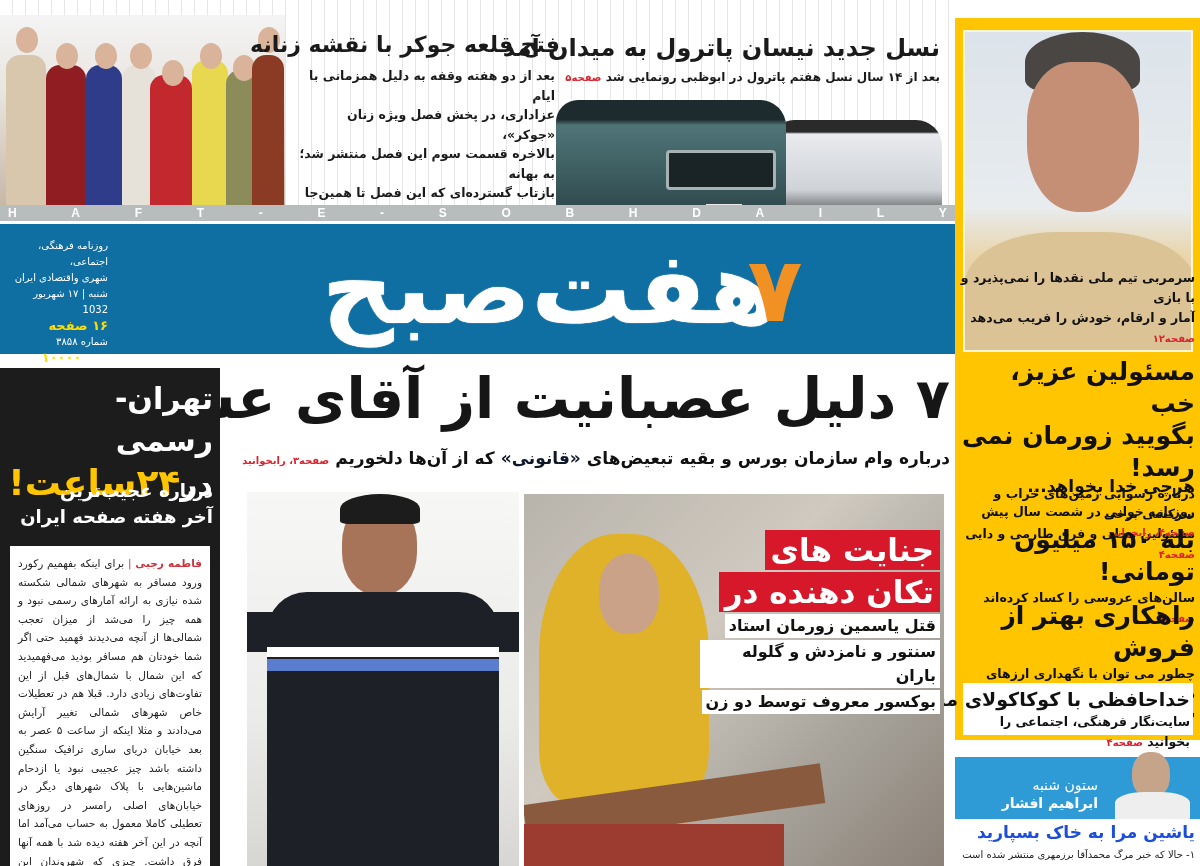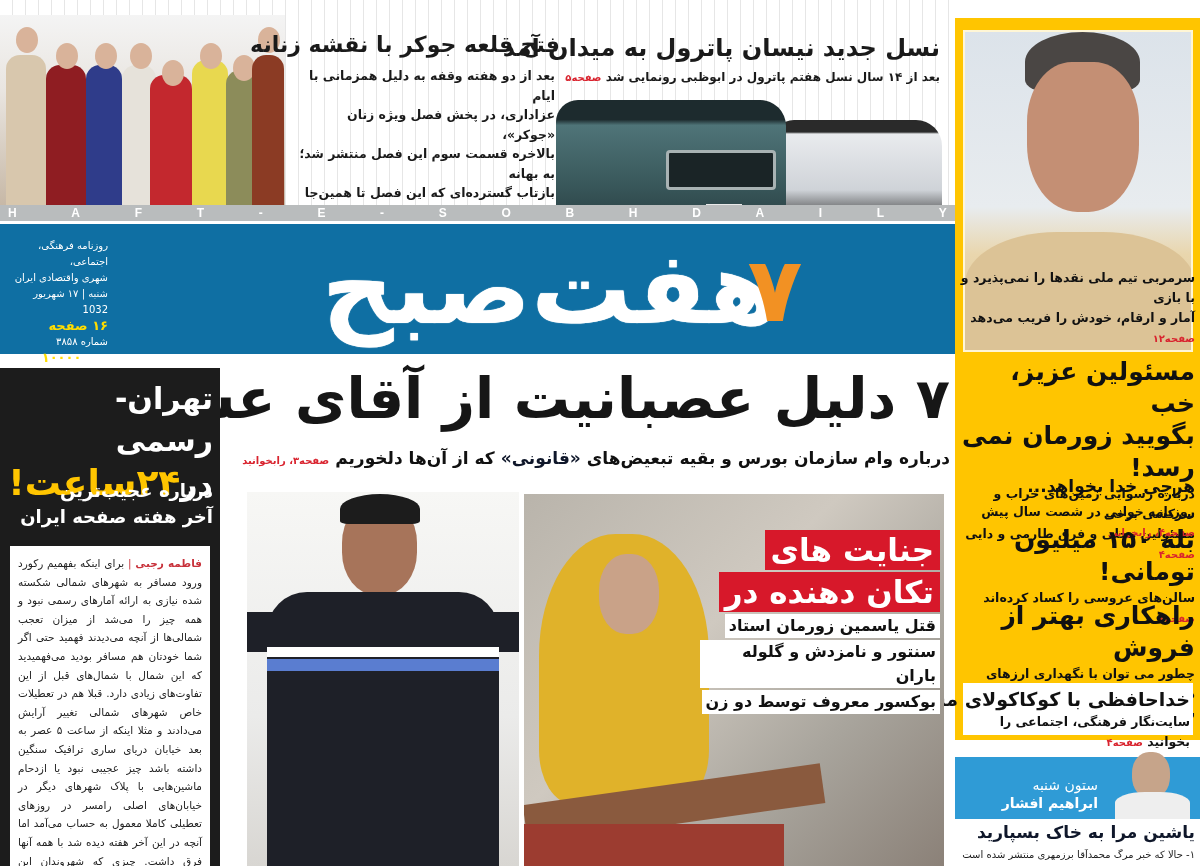--- a/index.html
+++ b/index.html
@@ -38,21 +38,21 @@
   .qotbi-photo { left: 963px; top: 30px; width: 230px; height: 322px; background: linear-gradient(180deg,#dce3ea 0%,#e8ecef 55%,#e9d6ad 70%,#dec597 100%); overflow: hidden; border: 2px solid #fff6d6; }
   .yblock { left: 960px; width: 235px; direction: rtl; text-align: right; color: #111; }
   .y-h { font-weight: bold; font-size: 24px; line-height: 30px; }
   .y-s { font-size: 12.5px; font-weight: bold; line-height: 20px; }
   .white-box { left: 963px; top: 683px; width: 230px; height: 52px; background: #ffffff; }
 
   
   .sotoon-band { left: 955px; top: 757px; width: 245px; height: 62px; background: #2f9bd6; }
   .sotoon-text { left: 968px; top: 770px; width: 130px; color: #ffffff; font-size: 14px; line-height: 18px; direction: rtl; text-align: right; margin-top: 6px; }
   .columnist { left: 1110px; top: 752px; width: 82px; height: 67px; }
-  .sotoon-title { left: 960px; top: 822px; width: 235px; font-size: 17px; font-weight: bold; color: #0f172a; direction: rtl; text-align: right; }
+  .sotoon-title { left: 960px; top: 822px; width: 235px; font-size: 17px; font-weight: bold; color: #1d4ed8; direction: rtl; text-align: right; }
   .sotoon-body { left: 960px; top: 849px; width: 235px; font-size: 10px; color: #222; direction: rtl; text-align: right; white-space: nowrap; overflow: hidden; }
 
   
   .main-head { left: 250px; top: 362px; width: 700px; font-size: 56px; font-weight: bold; color: #161616; direction: rtl; text-align: center; line-height: 74px; white-space: nowrap; letter-spacing: -1px; }
   .main-sub { left: 260px; top: 448px; width: 690px; font-size: 17px; font-weight: bold; color: #111; direction: rtl; text-align: right; white-space: nowrap; }
   .main-sub .red { color: #0f172a; }
 
   
   .black-col { left: 0; top: 368px; width: 220px; height: 498px; background: #1c1c1c; }
   .bc-title { left: 8px; top: 378px; width: 205px; color: #fff; font-size: 30px; font-weight: bold; line-height: 42px; direction: rtl; text-align: right; }

